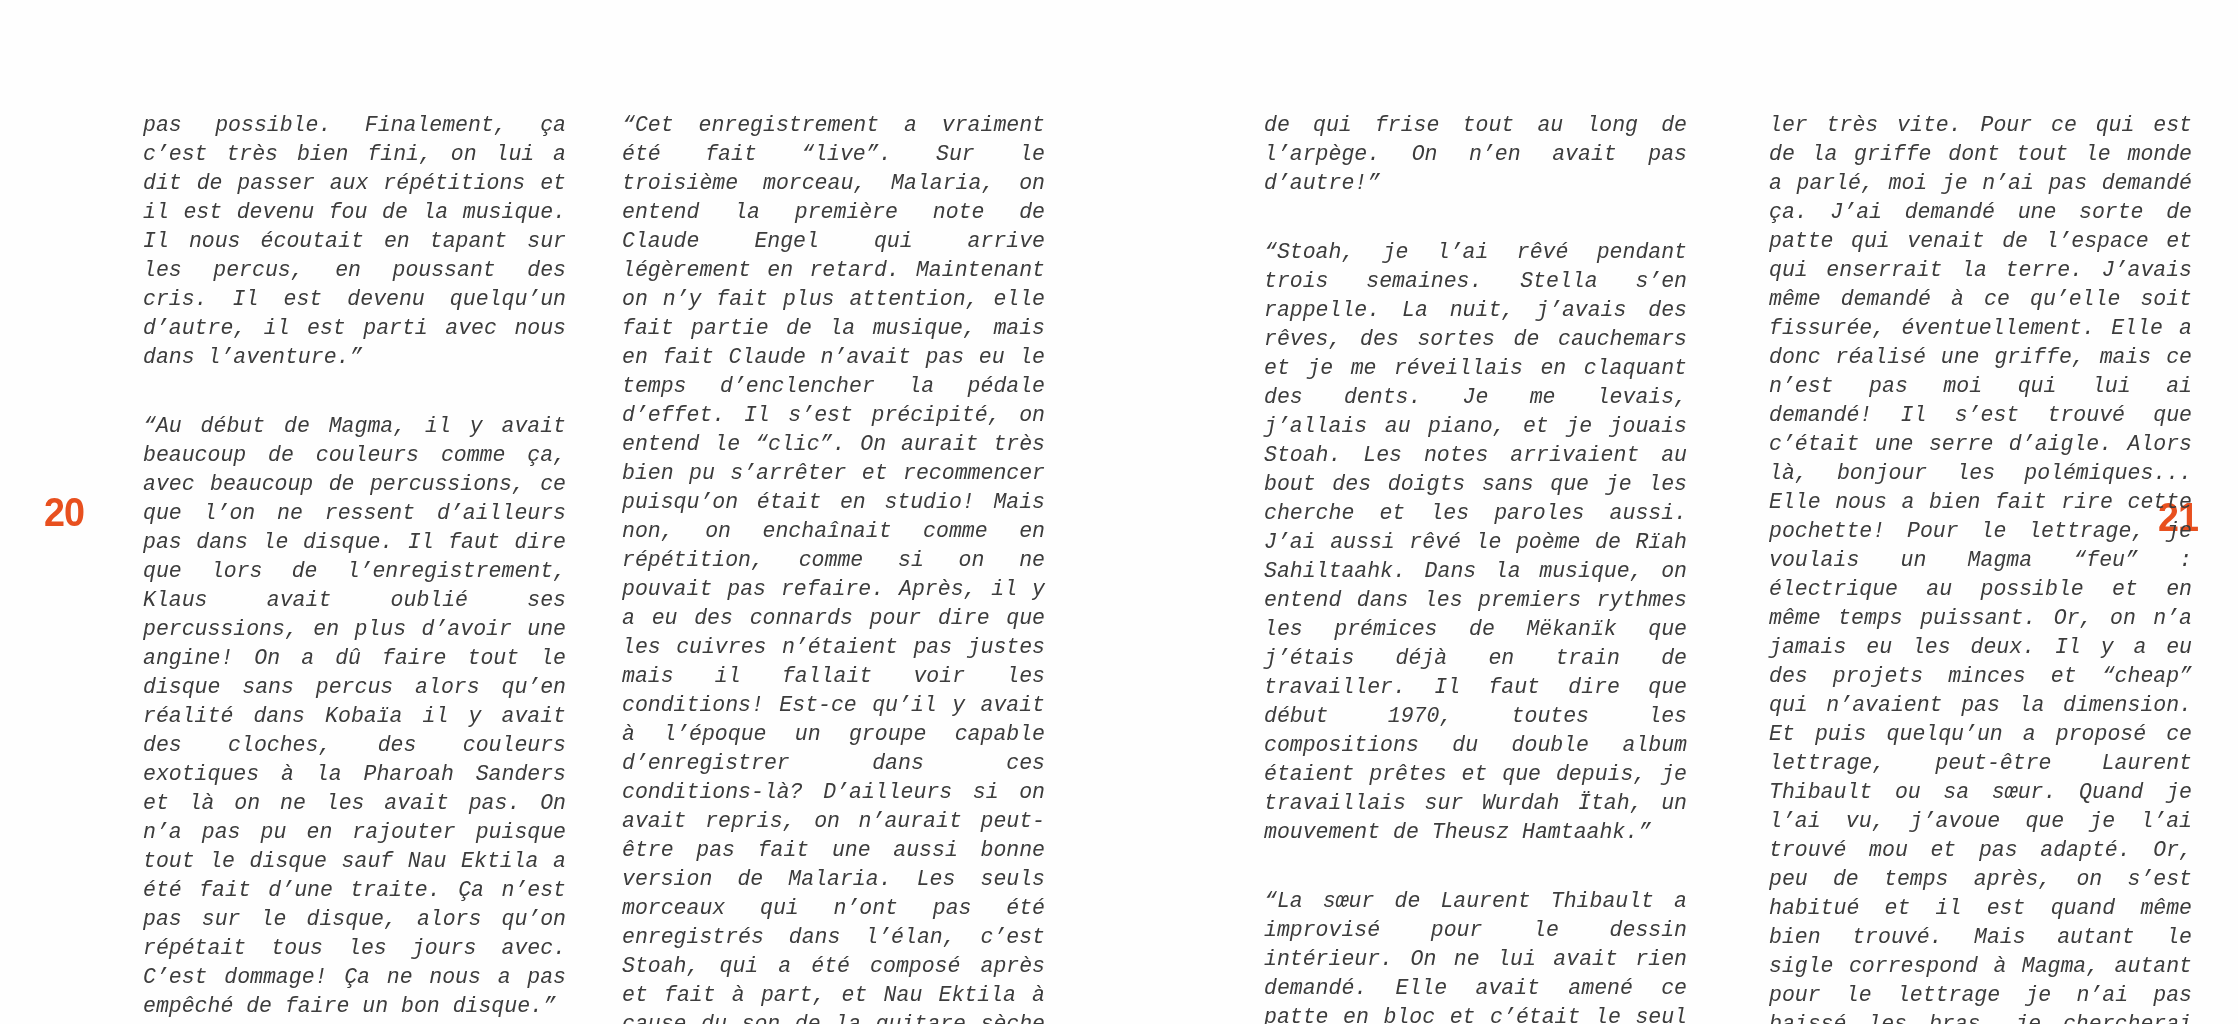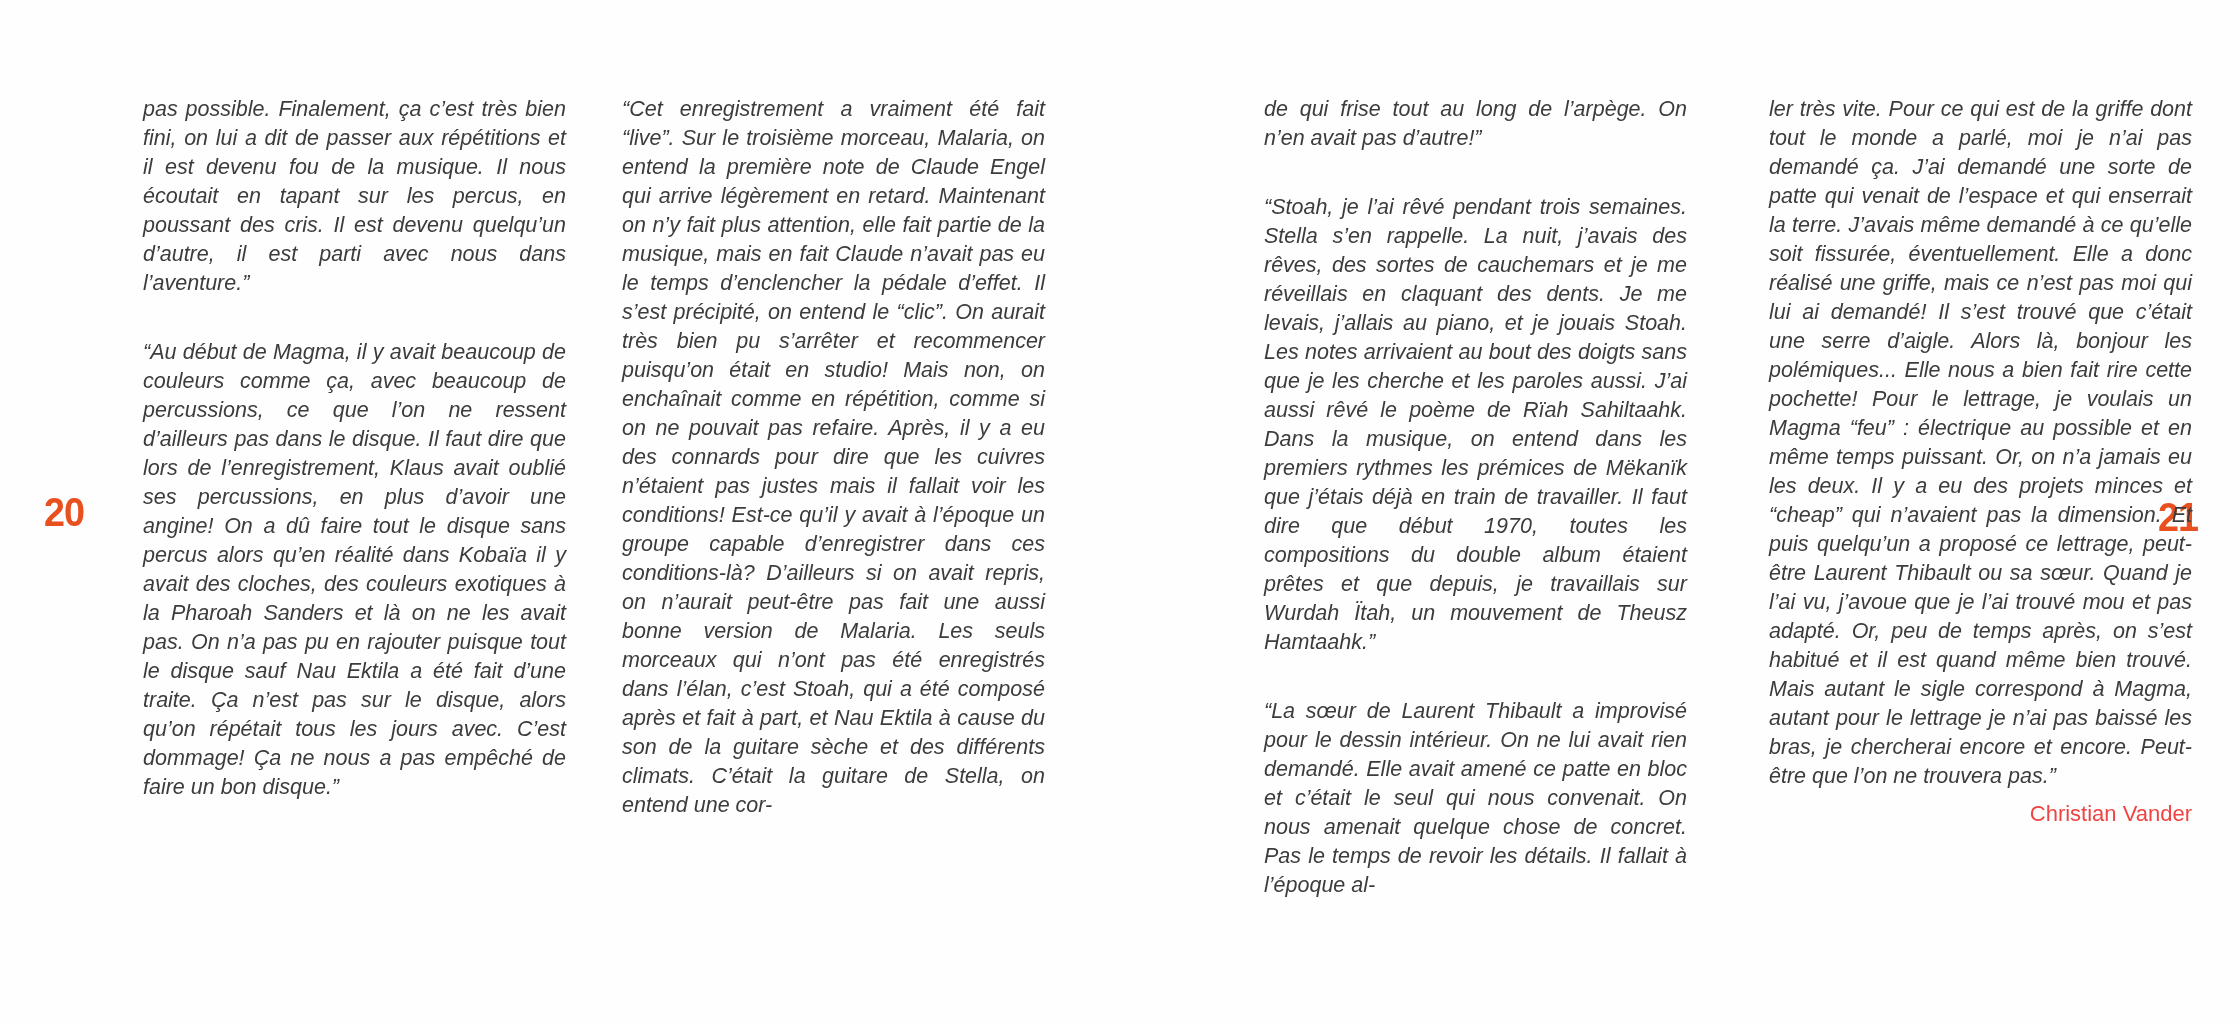--- a/index.html
+++ b/index.html
@@ -33,21 +33,22 @@
     position: absolute;
     top: 95px;
     width: 423px;
     font-style: italic;
     font-size: 21.5px;
     line-height: 29px;
     color: #3c3c3c;
     text-align: justify;
   }
   .text-column p {
-    margin: 0 0 40px 0;
+    margin: 16px 0 40px 0;
+    font-family: Liberation Mono, monospace;
   }
   .text-column p:last-child {
     margin-bottom: 0;
   }
   .col-1 { left: 143px; }
   .col-2 { left: 622px; }
   .col-3 { left: 1264px; }
   .col-4 { left: 1769px; }
   .attribution {
     font-style: normal;

